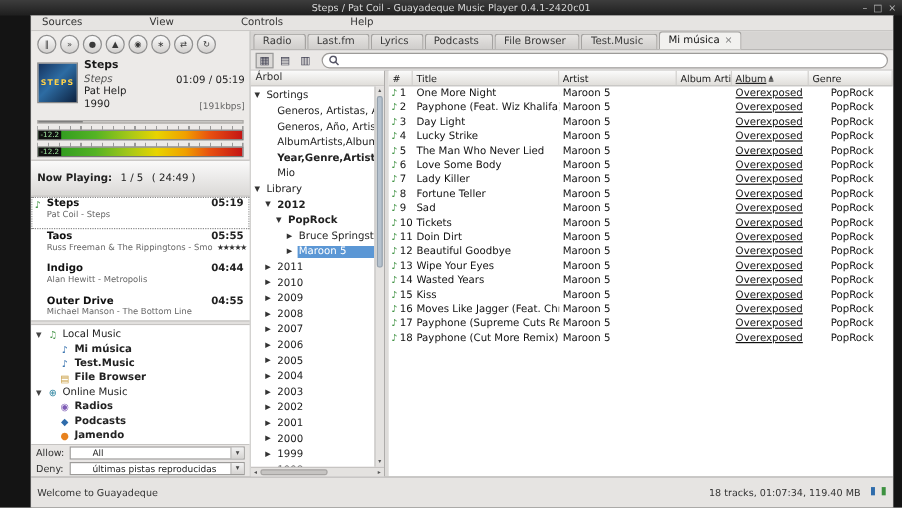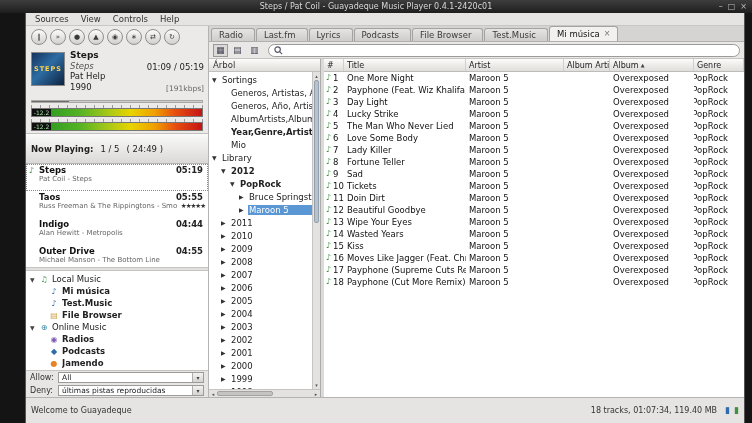--- a/index.html
+++ b/index.html
@@ -9,21 +9,21 @@
   
   .titlebar { position:absolute; top:0; left:0; width:752px; height:13px;
     background:linear-gradient(#3d3d3d,#1e1e1e); color:#d8d8d8; font-size:8px; line-height:13px; text-align:center; }
   .win-btns { position:absolute; right:5px; top:0; height:13px; display:flex; gap:5px; align-items:center; }
   .win-btn { color:#bbb; font-size:8px; line-height:10px; cursor:default; }
 
   
   .window { position:absolute; top:13px; left:25px; width:720px; height:410px;
     background:#ececea; display:flex; flex-direction:column; border-left:1px solid #555; border-right:1px solid #555; }
 
-  .menubar { height:13px; background:#e6e4e2; border-bottom:1px solid #c9c7c5; display:flex; padding-left:3px; flex:none; }
+  .menubar { height:13px; background:#e6e4e2; border-bottom:1px solid #c9c7c5; display:flex; padding-left:3px; flex:none;gap:44px; }
   .menu-item { padding:0 6px; line-height:12px; font-size:8.5px; color:#333; }
 
   .main { flex:1; display:flex; min-height:0; }
 
   
   .left-panel { width:183px; flex:none; background:#eceae8; border-right:1px solid #b5b3b1; display:flex; flex-direction:column; }
 
   .controls { height:22px; flex:none; display:flex; align-items:center; gap:3px; padding-left:5px; }
   .ctl { width:16px; height:16px; border-radius:50%; border:1px solid #8f8f8f;
     background:linear-gradient(#fbfbfb,#d2d0ce); display:flex; align-items:center; justify-content:center; padding:0; }
@@ -76,21 +76,21 @@
   .src-row { height:12px; display:flex; align-items:center; }
   .src-row[data-level="0"] { padding-left:4px; }
   .src-row[data-level="1"] { padding-left:14px; }
   .src-arrow { width:9px; flex:none; font-size:6px; color:#444; }
   .src-ic { width:10px; flex:none; font-size:8px; margin-right:3px; text-align:center; }
   .src-label { font-size:8.5px; color:#222; white-space:nowrap; overflow:hidden; }
   .src-label[data-bold] { font-weight:bold; }
 
   .combo-row { height:13px; flex:none; display:flex; align-items:center; padding:0 4px; background:#e8e6e4; }
   .combo-label { width:28px; flex:none; font-size:8px; color:#333; }
-  .combo { flex:1; height:11px; background:#fff; border:1px solid #9d9b99; display:flex; align-items:center; position:relative; padding-left:3px; }
+  .combo { flex:1; height:11px; background:#fff; border:1px solid #9d9b99; display:flex; align-items:center; position:relative; padding-left:18px; }
   .combo-val { font-size:7.5px; color:#222; white-space:nowrap; overflow:hidden; flex:1; padding-right:12px; }
   .combo-arrow { position:absolute; right:0; top:0; bottom:0; width:11px; background:linear-gradient(#f2f2f2,#d6d4d2);
     border-left:1px solid #b0aeac; font-size:6px; color:#444; display:flex; align-items:center; justify-content:center; }
 
   
   .right-panel { flex:1; display:flex; flex-direction:column; min-width:0; background:#ececea; }
 
   .tabbar { height:16px; flex:none; background:#d6d4d2; border-bottom:1px solid #b2b0ae;
     display:flex; align-items:flex-end; padding:2px 0 0 2px; }
   .tab { height:13px; margin-right:1px; padding:0 7px; display:flex; align-items:center; gap:4px;
@@ -139,21 +139,21 @@
 
   .table-panel { flex:1; display:flex; flex-direction:column; background:#fff; min-width:0; }
   .t-header { height:13px; flex:none; display:flex; background:linear-gradient(#fbfbfb,#e0deda);
     border-bottom:1px solid #bebcba; font-size:8px; color:#222; }
   .t-header .c { border-right:1px solid #d2d0ce; }
   .c { display:flex; align-items:center; padding-left:3px; white-space:nowrap; overflow:hidden; flex:none; }
   .c.num { width:20px; }
   .c.title { width:122px; }
   .c.artist { width:98px; }
   .c.aartist { width:46px; }
-  .c.album { width:84px; }
+  .c.album { width:64px;text-decoration:underline; }
   .c.genre { flex:1; }
   .sort { font-size:5px; margin-left:2px; color:#444; }
   .t-body { flex:1; overflow:hidden; }
   .t-row2 { height:12px; display:flex; align-items:center; font-size:8.5px; color:#111; }
   .t-row2 .c.num { padding-left:2px; gap:2px; }
   .t-row2 .c.genre { justify-content:flex-end; padding-right:16px; }
   .rowic { color:#3d9140; font-size:8px; line-height:1; }
 
   
   .statusbar { height:26px; flex:none; background:#e6e4e2; border-top:1px solid #b5b3b1;

